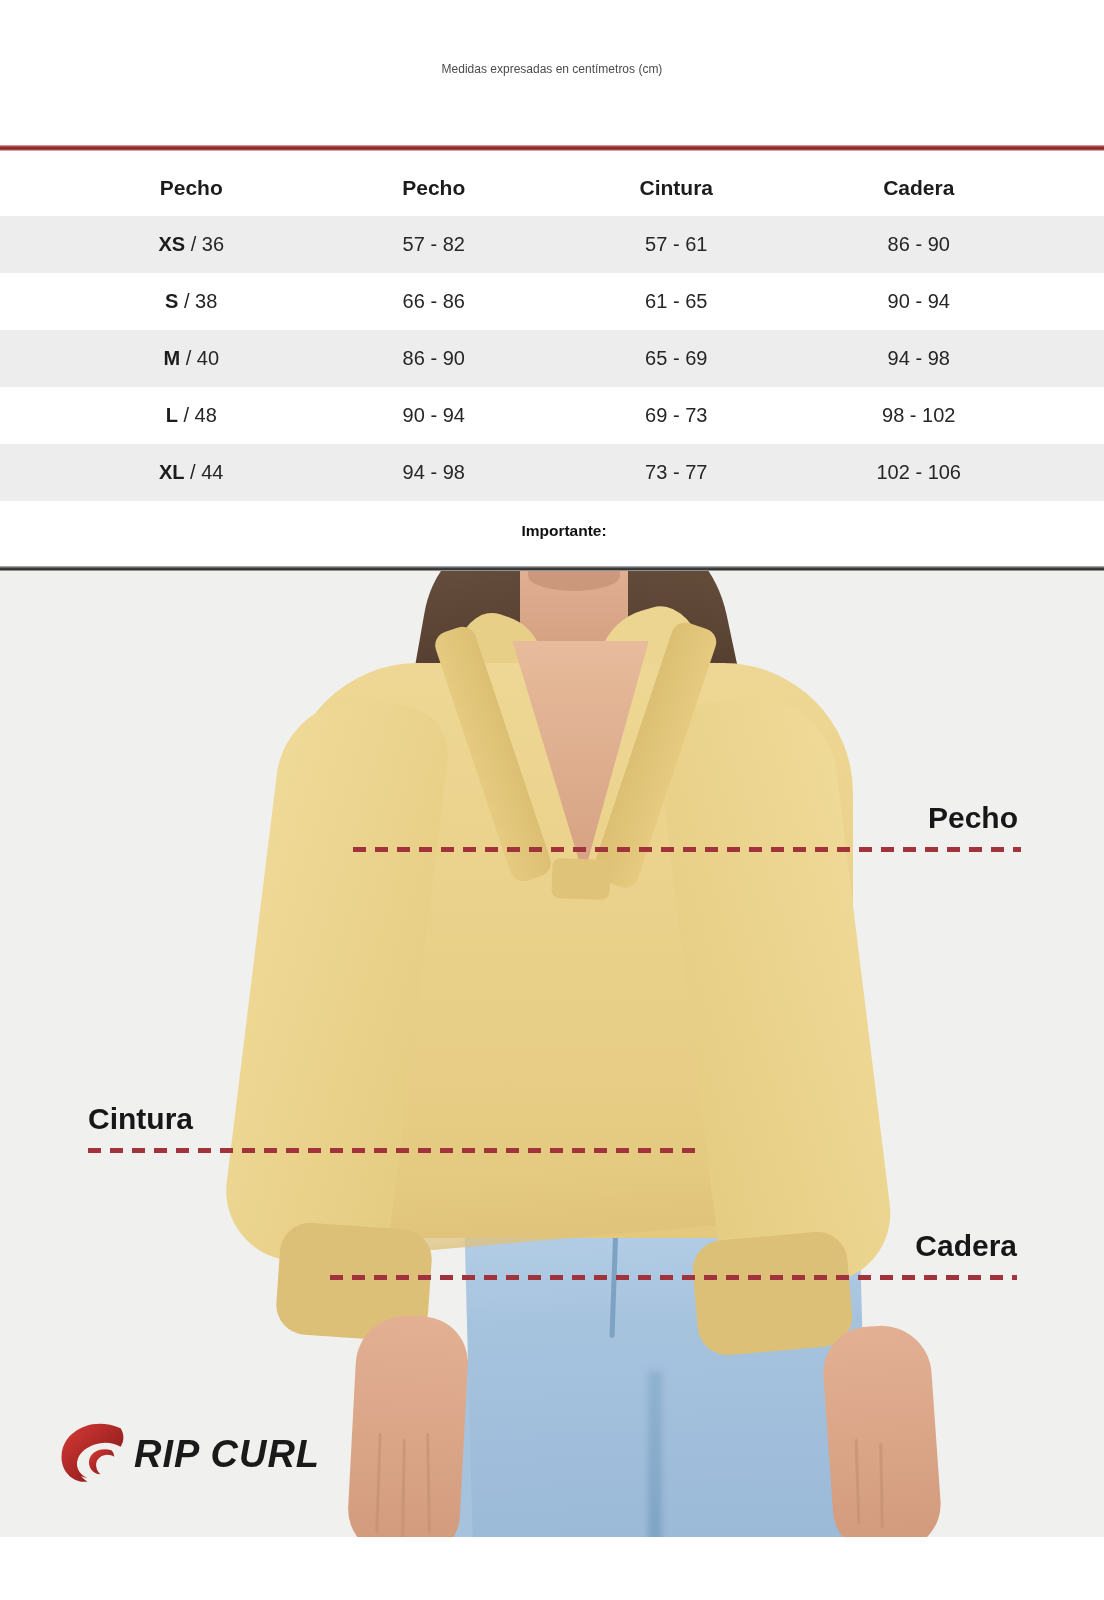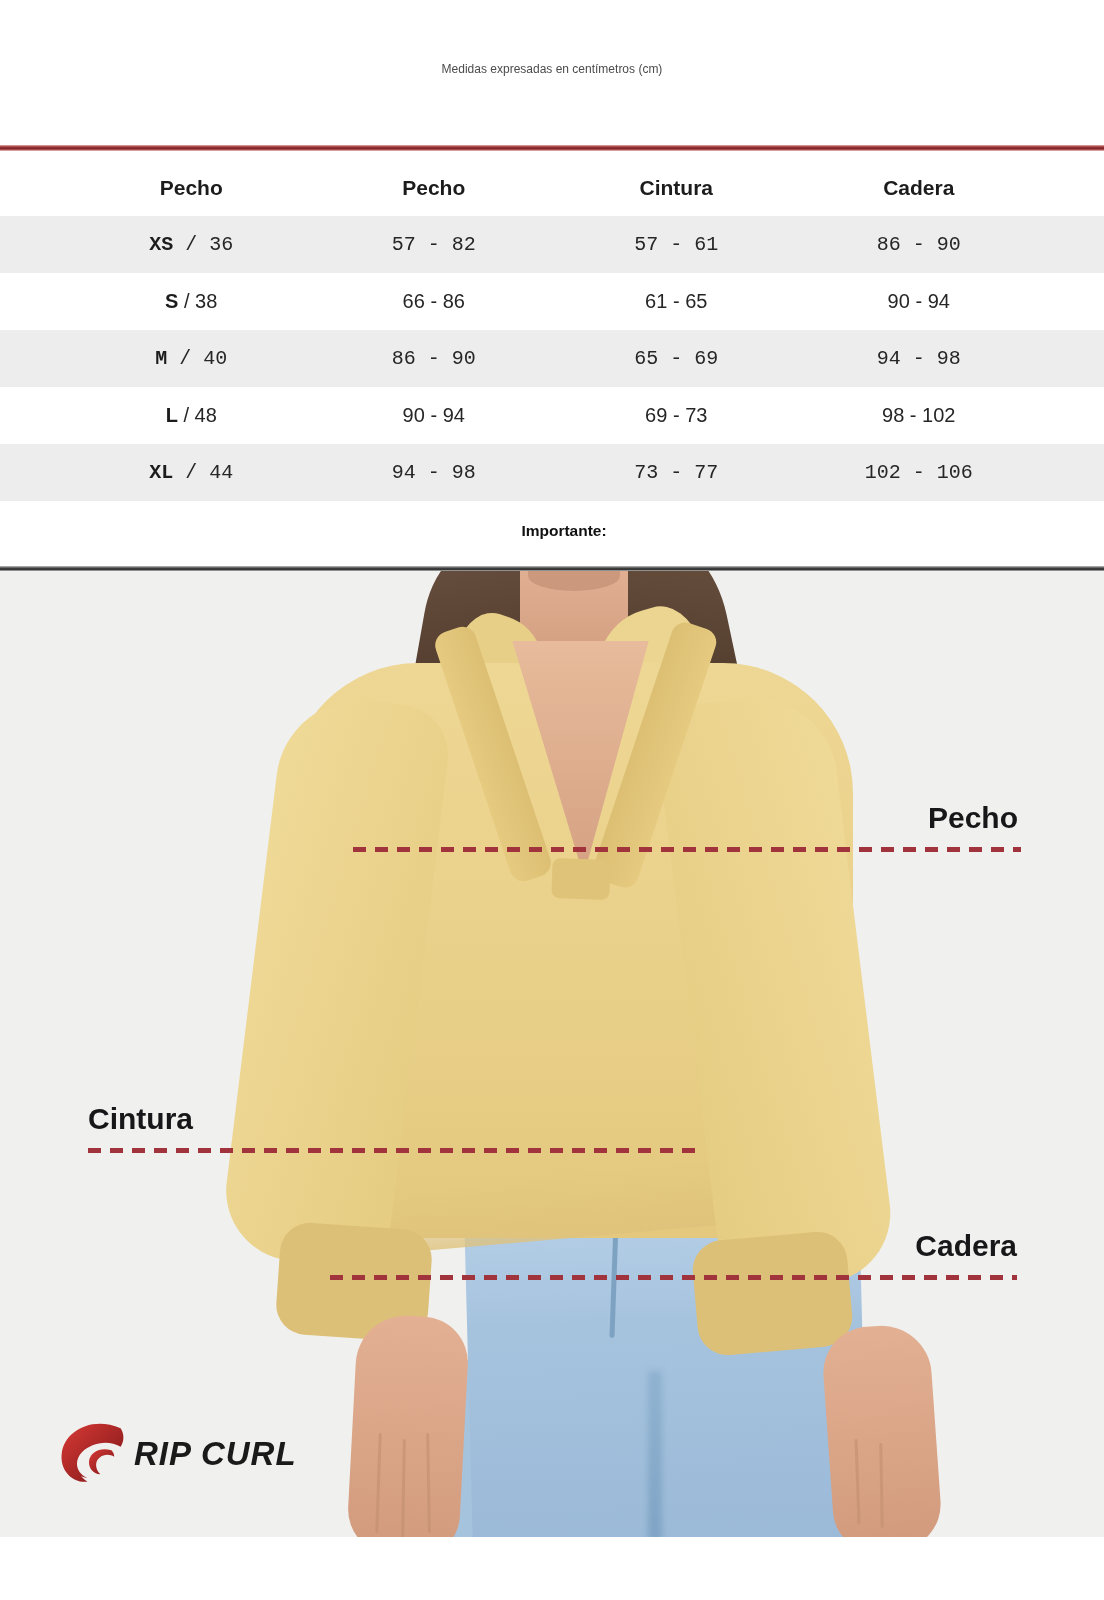--- a/index.html
+++ b/index.html
@@ -13,21 +13,21 @@
   .subtitle { margin-top:8px; font-size:12px; color:#4b4b4b; }
 
   .red-rule { position:absolute; top:145px; left:0; width:1104px; height:6px;
     background:linear-gradient(180deg,#e7b2b1 0%,#a23a3d 30%,#7c2124 55%,#b25356 80%,#efd5d4 100%); }
 
   
   .size-table { position:absolute; top:160px; left:0; width:1104px; }
   .t-row { display:grid; grid-template-columns:repeat(4,1fr); align-items:center;
            height:57px; padding:0 64px 0 70px; }
   .t-row.head { height:56px; }
-  .t-row.stripe { background:#ededee;font-family:Liberation Mono, monospace; }
+  .t-row.stripe { background:#ededee; }
   .t-cell { text-align:center; font-size:20px; color:#262626; }
   .t-row.head .t-cell { font-size:21px; font-weight:bold; color:#1c1c1c; }
   .t-cell .sz { font-weight:bold; color:#1c1c1c; }
 
   .note-row { position:absolute; top:499px; left:0; width:1104px; height:64px;
               display:flex; align-items:center; justify-content:center; font-size:15.5px; color:#333;padding-left:29px; }
   .note-row b { color:#111; margin-right:5px; }
 
   .dark-rule { position:absolute; top:566px; left:0; width:1104px; height:5px;
     background:linear-gradient(180deg,#c2c2c2 0%,#3e3e3e 45%,#353535 70%,#bdbdbd 100%); }
@@ -105,21 +105,21 @@
   .cintura-line { left:88px; top:577px; width:612px; }
   .cadera-line { left:330px; top:704px; width:687px; }
   .m-label { position:absolute; font-size:30px; font-weight:bold; color:#17171a; }
   .pecho-label { right:86px; top:230px; }
   .cintura-label { left:88px; top:531px; }
   .cadera-label { right:87px; top:658px; }
 
   
   .logo { position:absolute; left:56px; top:848px; display:flex; align-items:center; }
   .logo svg { width:74px; height:70px; }
-  .logo-text { font-size:33px; font-weight:bold; font-style:italic; letter-spacing:1px;
+  .logo-text { font-size:38px; font-weight:bold; font-style:italic; letter-spacing:1px;
                color:#1a1a1a; margin-left:4px; }
 </style>
 </head>
 <body>
 
 <div class="page">
 
   <div class="title-block">
     <div class="subtitle">Medidas expresadas en centímetros (cm)</div>
   </div>

